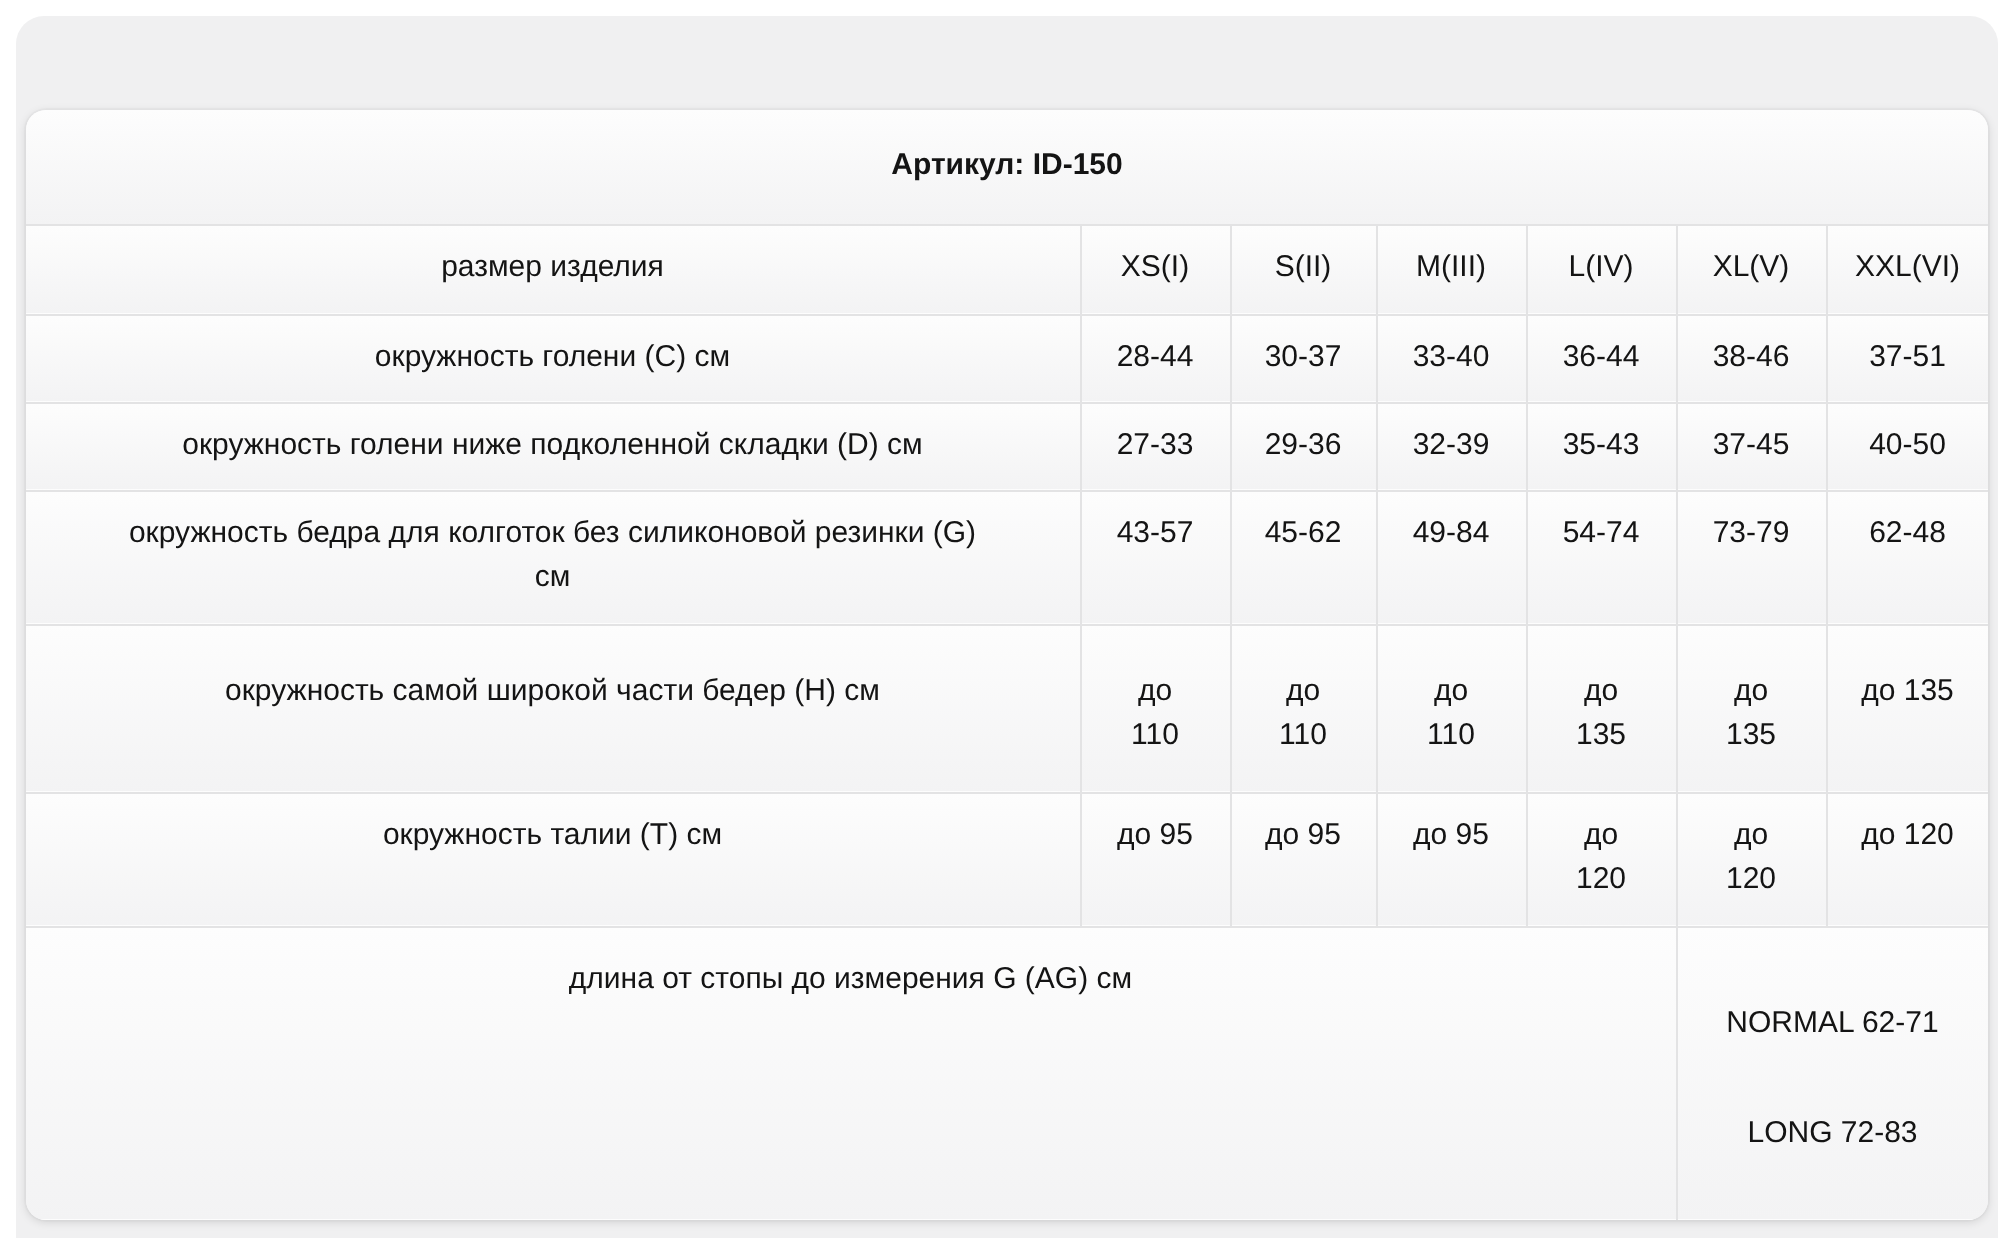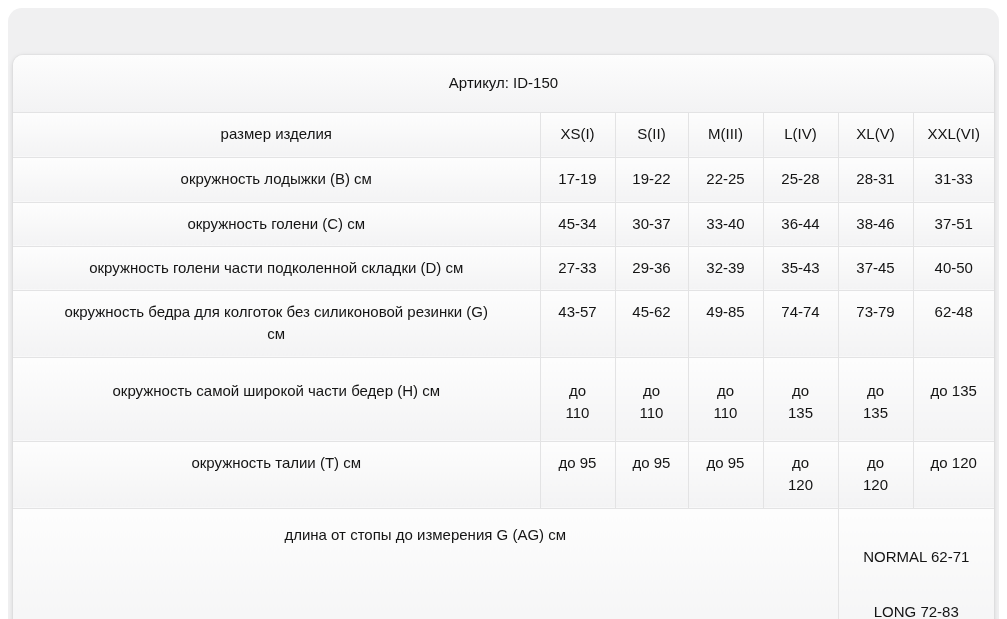--- a/index.html
+++ b/index.html
@@ -42,21 +42,21 @@
     background: linear-gradient(180deg, #fdfdfd 0%, #f3f3f4 100%);
     padding: 10px 14px;
     text-align: center;
     vertical-align: top;
     font-size: 15px;
     line-height: 22px;
     color: #141414;
     white-space: pre-line;
     overflow: hidden;
   }
-  tr.r-title  { height: 57px; }
+  tr.r-title  { height: 57px; font-weight: bold; }
   tr.r-title td { padding-top: 17px; padding-bottom: 17px; }
   tr.r-head   { height: 45px; margin-top: 36px; }
   tr.r-b      { height: 45px; }
   tr.r-c      { height: 44px; }
   tr.r-d      { height: 44px; }
   tr.r-g      { height: 67px; }
   tr.r-h      { height: 84px; margin-top: 48px; }
   tr.r-h td   { padding-top: 22px; }
   tr.r-t      { height: 67px; margin-left: 26px; }
   tr.r-ag     { height: 92px; }
@@ -87,57 +87,48 @@
       <tr class="r-head">
         <td>размер изделия</td>
         <td>XS(I)</td>
         <td>S(II)</td>
         <td>M(III)</td>
         <td>L(IV)</td>
         <td>XL(V)</td>
         <td>XXL(VI)</td>
       </tr>
 
-      <tr class="r-b">
-        <td>окружность лодыжки (B) см</td>
-        <td>17-19</td>
-        <td>19-22</td>
-        <td>22-25</td>
-        <td>25-28</td>
-        <td>28-31</td>
-        <td>31-33</td>
-      </tr>
 
       <tr class="r-c">
         <td>окружность голени (C) см</td>
-        <td>45-34</td>
+        <td>28-44</td>
         <td>30-37</td>
         <td>33-40</td>
         <td>36-44</td>
         <td>38-46</td>
         <td>37-51</td>
       </tr>
 
       <tr class="r-d">
-        <td>окружность голени части подколенной складки (D) см</td>
+        <td>окружность голени ниже подколенной складки (D) см</td>
         <td>27-33</td>
         <td>29-36</td>
         <td>32-39</td>
         <td>35-43</td>
         <td>37-45</td>
         <td>40-50</td>
       </tr>
 
       <tr class="r-g">
         <td>окружность бедра для колготок без силиконовой резинки (G)
 см</td>
         <td>43-57</td>
         <td>45-62</td>
-        <td>49-85</td>
-        <td>74-74</td>
+        <td>49-84</td>
+        <td>54-74</td>
         <td>73-79</td>
         <td>62-48</td>
       </tr>
 
       <tr class="r-h">
         <td>окружность самой широкой части бедер (H) см</td>
         <td>до
 110</td>
         <td>до
 110</td>

